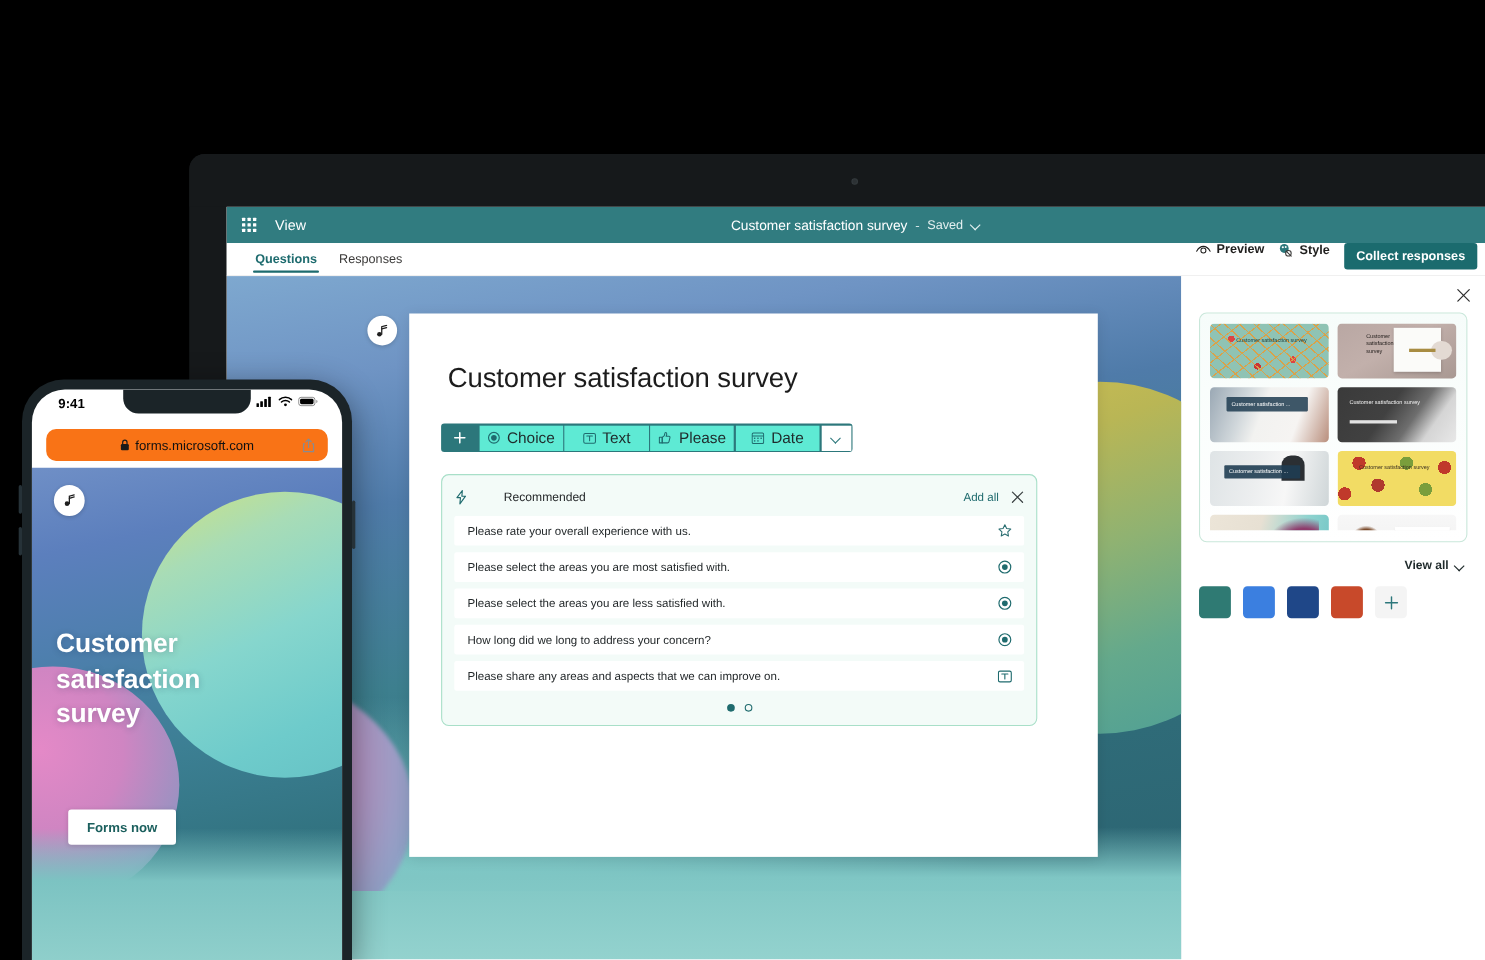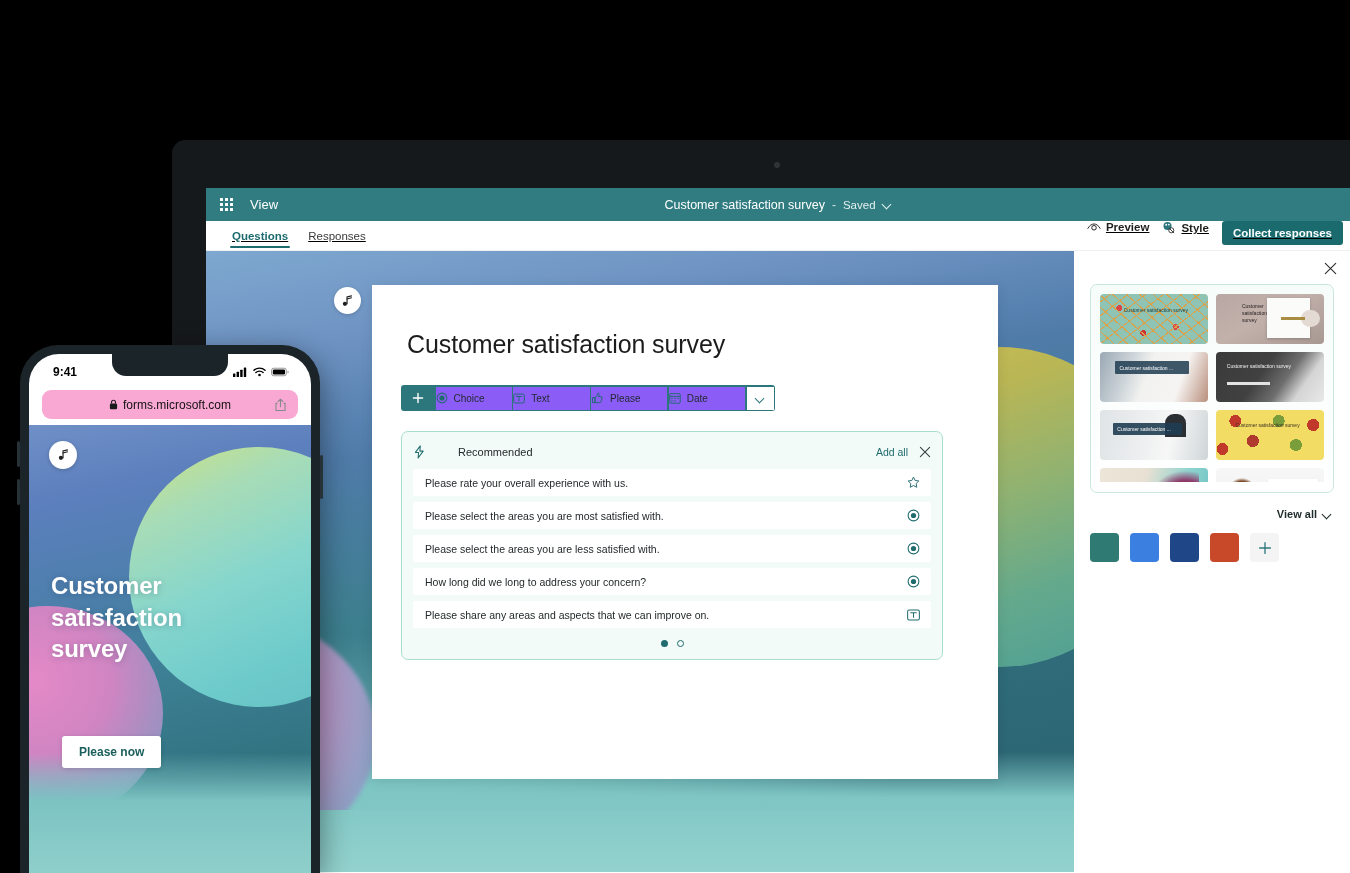--- a/index.html
+++ b/index.html
@@ -53,21 +53,21 @@
   .chev::after {
     content: ""; position: absolute; left: 0; top: 1px;
     width: 6px; height: 6px;
     border-right: 1.3px solid currentColor; border-bottom: 1.3px solid currentColor;
     transform: rotate(45deg);
   }
 
   
   .cmdbar {
     height: 30px; background: #fff; display: flex; align-items: stretch;
-    padding: 0 6px 0 24px; position: relative; border-bottom: 1px solid #f0f0f0; text-decoration: underline;
+    padding: 0 6px 0 24px; position: relative; border-bottom: 1px solid #f0f0f0;
   }
   .tabs { display: flex; align-items: stretch; gap: 16px; }
   .tab {
     display: flex; align-items: center; font-size: 11.5px; color: #3b3a39;
     position: relative; padding: 0 2px; cursor: pointer;
   }
   .tab.active { color: #1d6b6e; font-weight: 600; }
   .tab.active::after {
     content: ""; position: absolute; left: 0; right: 0; bottom: 2px;
     height: 2px; background: #1d6b6e; border-radius: 1px;
@@ -120,22 +120,22 @@
     background: #fff; box-shadow: 0 2px 12px rgba(0,0,0,.10);
   }
   .form-title { font-size: 25px; color: #1c1c1c; font-weight: 400; padding: 45px 0 0 35px; letter-spacing: -.1px; }
 
   
   .qt-bar { display: flex; margin: 26px 0 0 29px; width: 374px; height: 26px;
     background: #2c777b; border-radius: 3px; overflow: hidden; }
   .qt-plus { width: 33px; display: flex; align-items: center; justify-content: center;
     color: #fff; font-size: 15px; cursor: pointer; }
   .qt-item {
-    flex: 1; background: #8b5cf6; display: flex; align-items: center; justify-content: flex-start; gap: 6px;
-    font-size: 10px; color: #1f2a2b; margin: 1.5px 0 1.5px 1.5px; cursor: pointer;
+    flex: 1; background: #5eead4; display: flex; align-items: center; justify-content: center; gap: 6px;
+    font-size: 14px; color: #1f2a2b; margin: 1.5px 0 1.5px 1.5px; cursor: pointer;
   }
   .qt-caret { width: 27px; background: #fff; display: flex; align-items: center; justify-content: center;
     margin: 1.5px 1.5px 1.5px 1.5px; cursor: pointer; color: #2c777b; }
 
   
   .rec-panel {
     margin: 20px 0 0 29px; width: 542px;
     border: 1px solid #a8dfc8; border-radius: 7px;
     background: #f3fbf8; padding: 9px 11px 12px 11px;
   }
@@ -181,24 +181,24 @@
     display: flex; align-items: center; padding: 0 10px; font-size: 11px; color: #1f2a2b; cursor: pointer; }
   .bgm-select .chev { margin-left: auto; color: #4a4a4a; }
 
   
   #phone {
     position: absolute; left: 20px; top: 345px; width: 300px; height: 528px;
     background: #1b2428; border-radius: 38px 38px 0 0; padding: 9px 9px 0 9px;
     box-shadow: 0 8px 30px rgba(0,0,0,.45);
   }
   #phone-inner { width: 100%; height: 100%; background: #fff; border-radius: 30px 30px 0 0; overflow: hidden; position: relative; }
-  .ph-status { height: 30px; display: flex; align-items: center; padding: 6px 22px 0 24px; }
+  .ph-status { height: 30px; display: flex; align-items: flex-start; padding: 6px 22px 0 24px; }
   .ph-time { font-size: 12px; font-weight: 700; color: #000; }
   .ph-status-icons { margin-left: auto; display: flex; align-items: center; gap: 5px; }
-  .ph-urlbar { margin: 6px 13px 0 13px; height: 29px; background: #f9a8d4; border-radius: 9px;
+  .ph-urlbar { margin: 6px 13px 0 13px; height: 29px; background: #f97316; border-radius: 9px;
     display: flex; align-items: center; justify-content: center; position: relative; }
   .ph-url { font-size: 12px; color: #111; }
   .ph-share { position: absolute; right: 11px; top: 50%; transform: translateY(-50%); }
   .ph-canvas { position: absolute; left: 0; right: 0; top: 71px; bottom: 0; overflow: hidden; }
   .ph-bg { position: absolute; inset: 0;
     background: linear-gradient(168deg, #6f8fc6 0%, #5c7fbd 16%, #4e7fae 34%, #3c7f93 56%, #31727f 78%, #2c6b76 100%); }
   .ph-sphere {
     position: absolute; right: -78px; top: 22px; width: 260px; height: 260px; border-radius: 50%;
     background: linear-gradient(155deg, #cfe27f 0%, #a8dcb6 22%, #86d6cd 48%, #6ecbcb 74%, #63bfc3 100%);
   }
@@ -550,18 +550,18 @@
 
         <div class="ph-music">
           <svg width="11" height="12" viewBox="0 0 12 13">
             <circle cx="3.2" cy="9.6" r="2.3" fill="#1f1f1f"></circle>
             <path d="M5.5 9.6V2.2l4.8-1.3" stroke="#1f1f1f" stroke-width="1.25" fill="none" stroke-linecap="round"></path>
             <path d="M5.5 4.3l4.8-1.3" stroke="#1f1f1f" stroke-width="1.25" fill="none" stroke-linecap="round"></path>
           </svg>
         </div>
 
         <div class="ph-title">Customer satisfaction survey</div>
-        <div class="ph-start">Please now</div>
+        <div class="ph-start">Forms now</div>
       </div>
     </div>
   </div>
 
 </div>
 
 </body></html>

